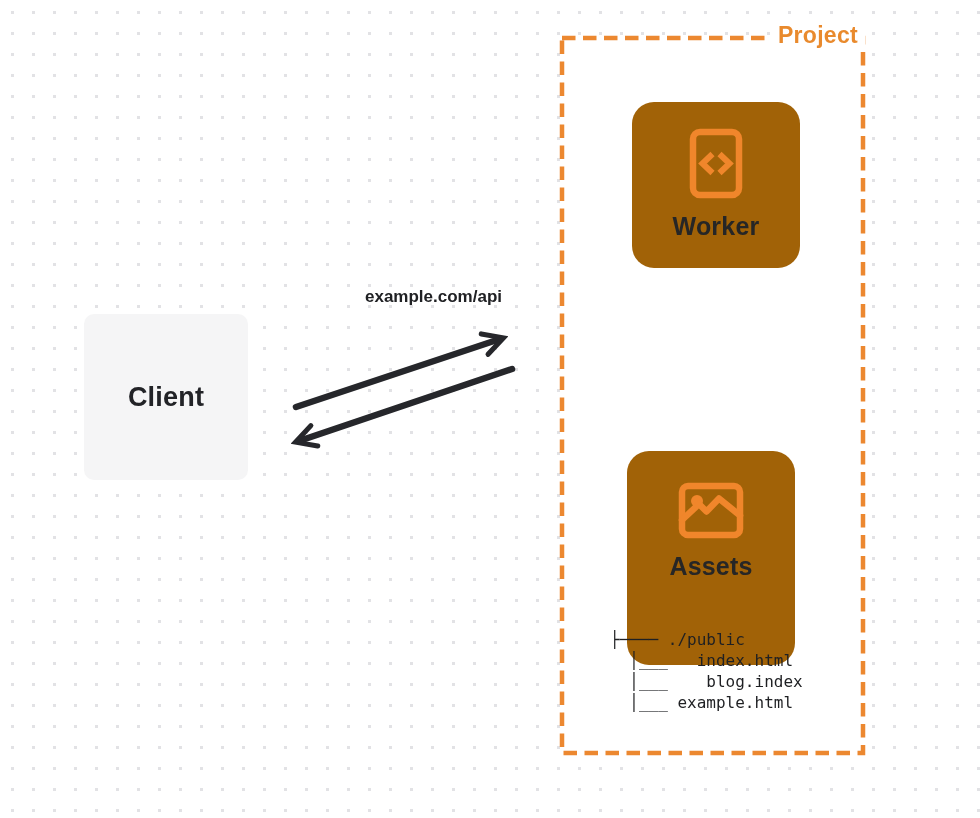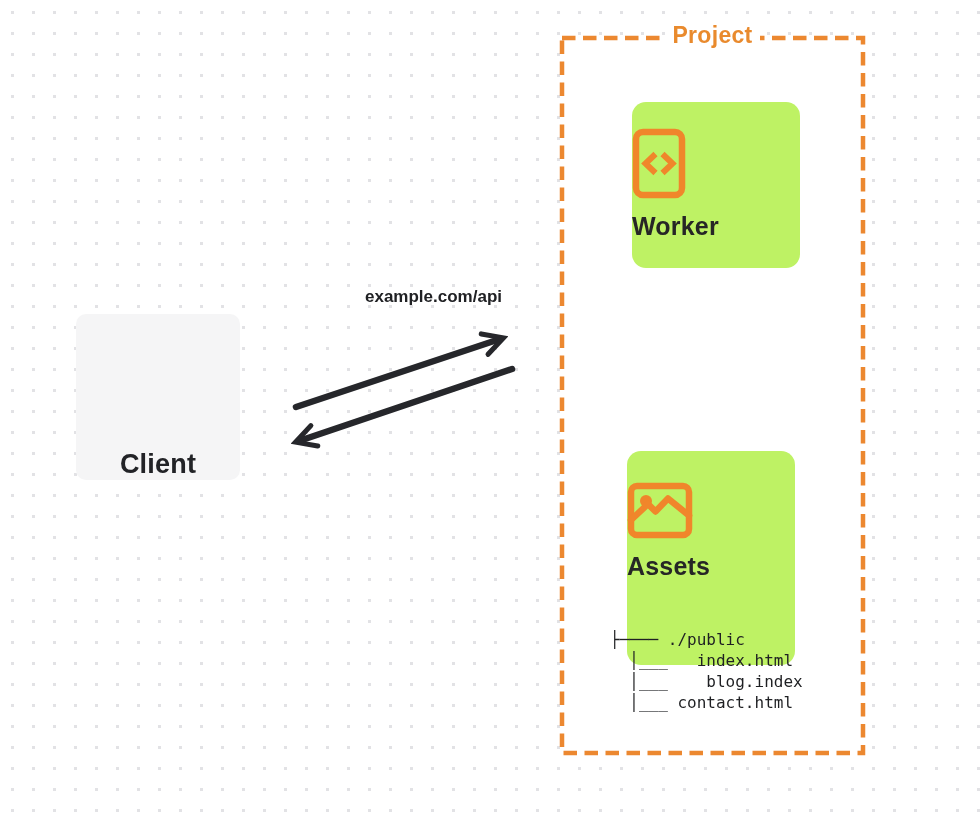--- a/index.html
+++ b/index.html
@@ -13,25 +13,25 @@
     width: 980px;
     height: 818px;
     overflow: hidden;
     background-color: #ffffff;
     background-image: radial-gradient(circle, #e2e2e5 1.6px, transparent 1.9px);
     background-size: 21px 21px;
     background-position: 2px 2px;
   }
   .client-box {
     position: absolute;
-    left: 76px; top: 314px;
+    left: 84px; top: 314px;
     width: 164px; height: 166px;
     background: #f5f5f6;
     border-radius: 10px;
-    display: flex; align-items: flex-end; justify-content: center;
+    display: flex; align-items: center; justify-content: center;
   }
   .client-box .node-label {
     font-size: 27px;
     font-weight: 700;
     color: #222327;
     letter-spacing: 0.2px;
   }
   .request-label {
     position: absolute;
     left: 282px; top: 287px;
@@ -56,39 +56,39 @@
   .project-border-svg {
     position: absolute;
     left: -2px; top: -2px;
     width: 309px; height: 723px;
     overflow: visible;
   }
   .project-title {
     position: absolute;
     left: 0; top: -14px;
     width: 100%;
-    text-align: center;
+    text-align: right;
     pointer-events: none;
   }
   .project-title span {
     display: inline-block;
     background: #ffffff;
     padding: 0 7px;
     font-size: 23px;
     font-weight: 700;
     color: #e98a2d;
     letter-spacing: 0.3px;
   }
   .card {
     position: absolute;
-    background: #bef264;
-    border-radius: 14px;
+    background: #a16207;
+    border-radius: 22px;
     display: flex;
     flex-direction: column;
-    align-items: flex-start;
+    align-items: center;
   }
   .card-worker { left: 72px; top: 66px; width: 168px; height: 166px; }
   .card-assets { left: 67px; top: 415px; width: 168px; height: 214px; }
   .card .card-icon { margin-top: 26px; }
   .card-assets .card-icon { margin-top: 31px; }
   .card .card-label {
     margin-top: 13px;
     font-size: 25px;
     font-weight: 700;
     color: #262626;
@@ -153,17 +153,17 @@
         <circle cx="19" cy="19" r="6" fill="#f0862b"></circle>
         <polyline points="4,38 21,22 28.5,29.5 41,16.5 62,33.5" fill="none" stroke="#f0862b" stroke-width="6.5" stroke-linecap="round" stroke-linejoin="round"></polyline>
       </svg>
       <div class="card-label">Assets</div>
     </div>
 
     <div class="file-tree">
       <div class="tree-line">├──── ./public</div>
       <div class="tree-line">  │___   index.html</div>
       <div class="tree-line">  │___    blog.index</div>
-      <div class="tree-line">  │___ contact.html</div>
+      <div class="tree-line">  │___ example.html</div>
     </div>
   </div>
 
 </div>
 
 </body></html>

